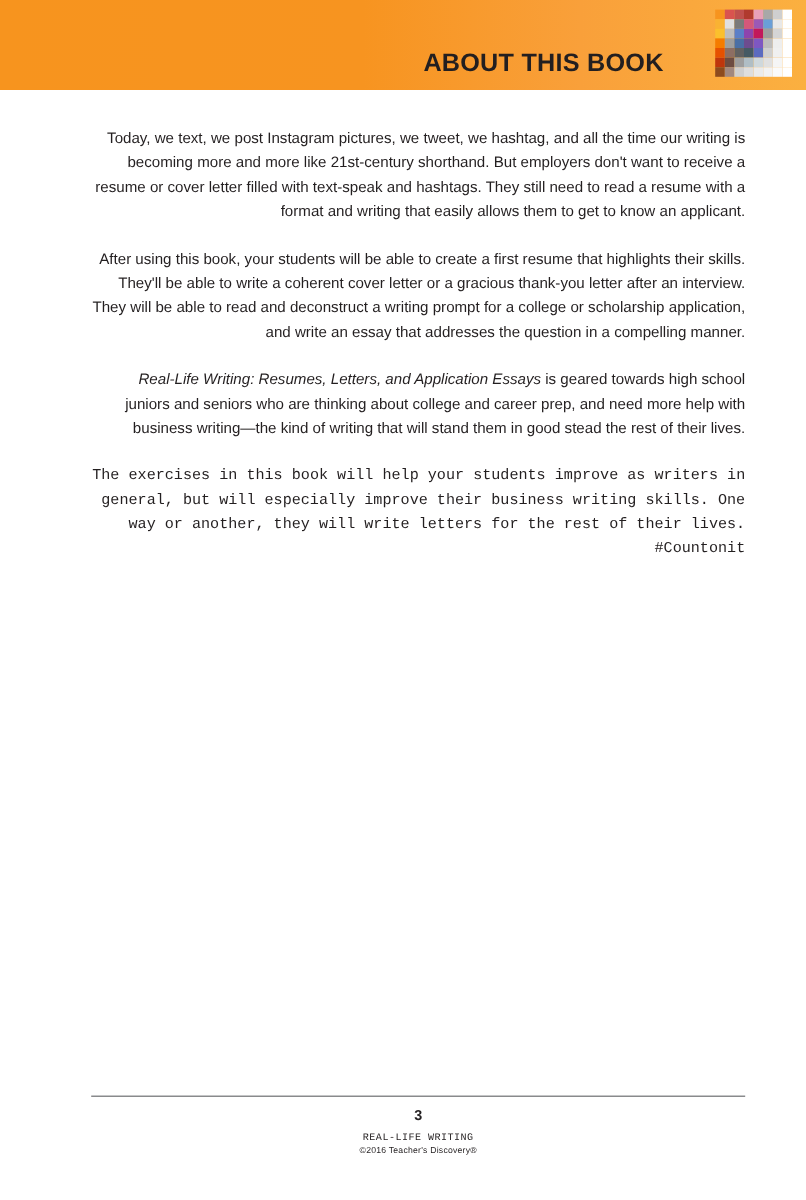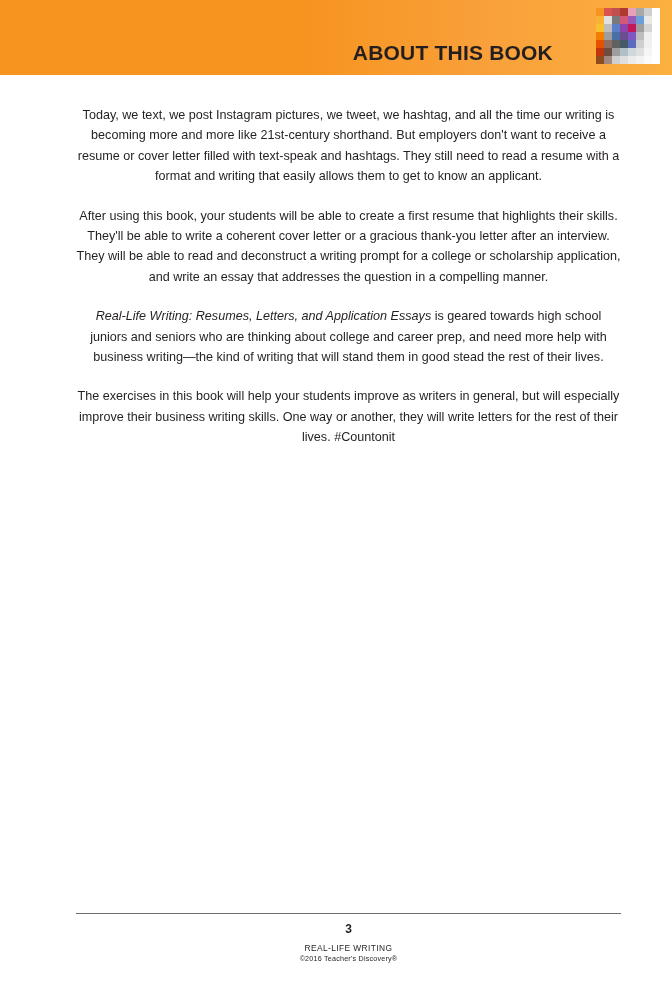--- a/index.html
+++ b/index.html
@@ -61,24 +61,25 @@
     position: absolute;
     left: 76px;
     top: 105px;
     width: 545px;
   }
   .content p {
     margin: 0 0 19px 0;
     font-size: 12.6px;
     line-height: 1.62;
     color: #231f20;
-    text-align: center;
+    text-align: right;
   }
   .content p:last-child {
     margin-bottom: 4px;
+    font-family: Liberation Mono, monospace;
   }
   .title-italic {
     font-style: italic;
   }
 
   
   .footer {
     position: absolute;
     left: 76px;
     top: 913px;
@@ -96,20 +97,21 @@
     font-weight: bold;
     color: #231f20;
     line-height: 1.3;
     margin-bottom: 5px;
   }
   .footer-book {
     font-size: 8.4px;
     letter-spacing: 0.4px;
     color: #231f20;
     line-height: 1.4;
+    font-family: Liberation Mono, monospace;
   }
   .footer-copy {
     font-size: 7.2px;
     letter-spacing: 0.2px;
     color: #231f20;
     line-height: 1.4;
     text-align: center;
   }
 </style>
 </head>

